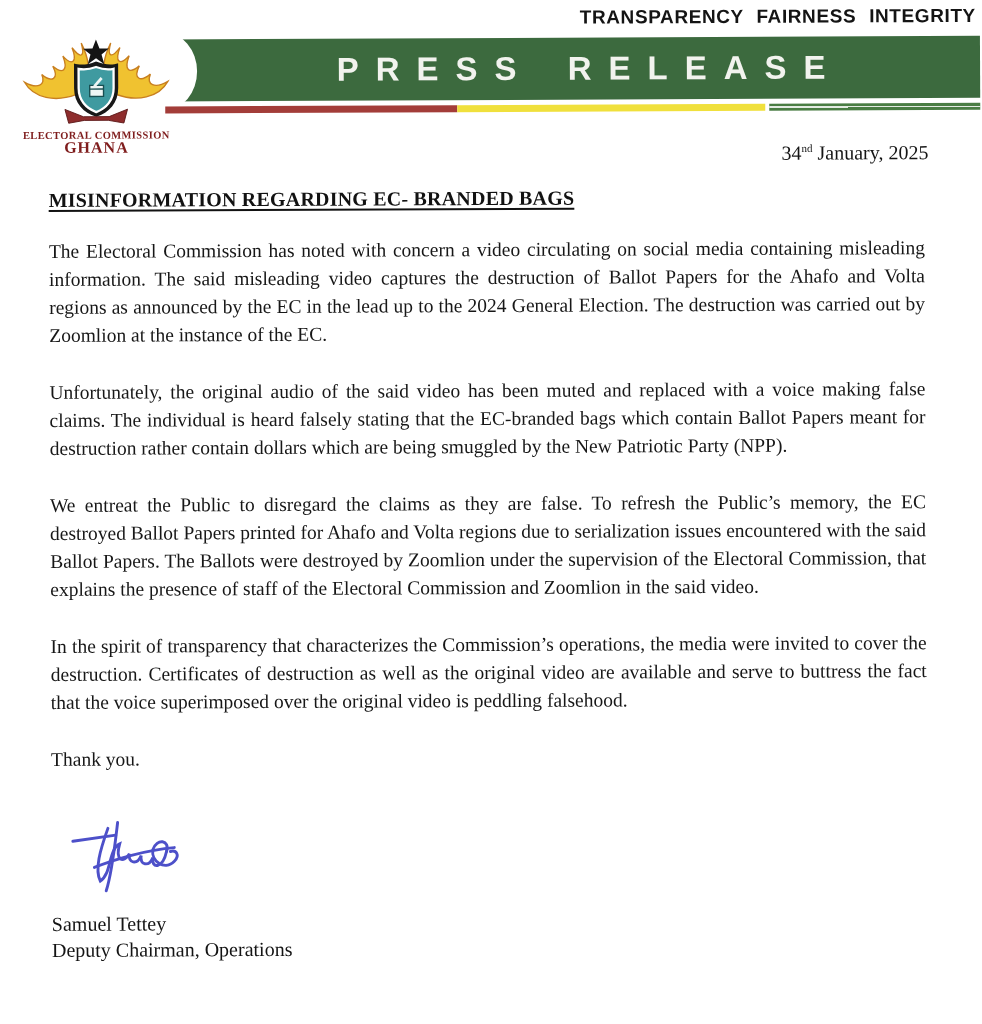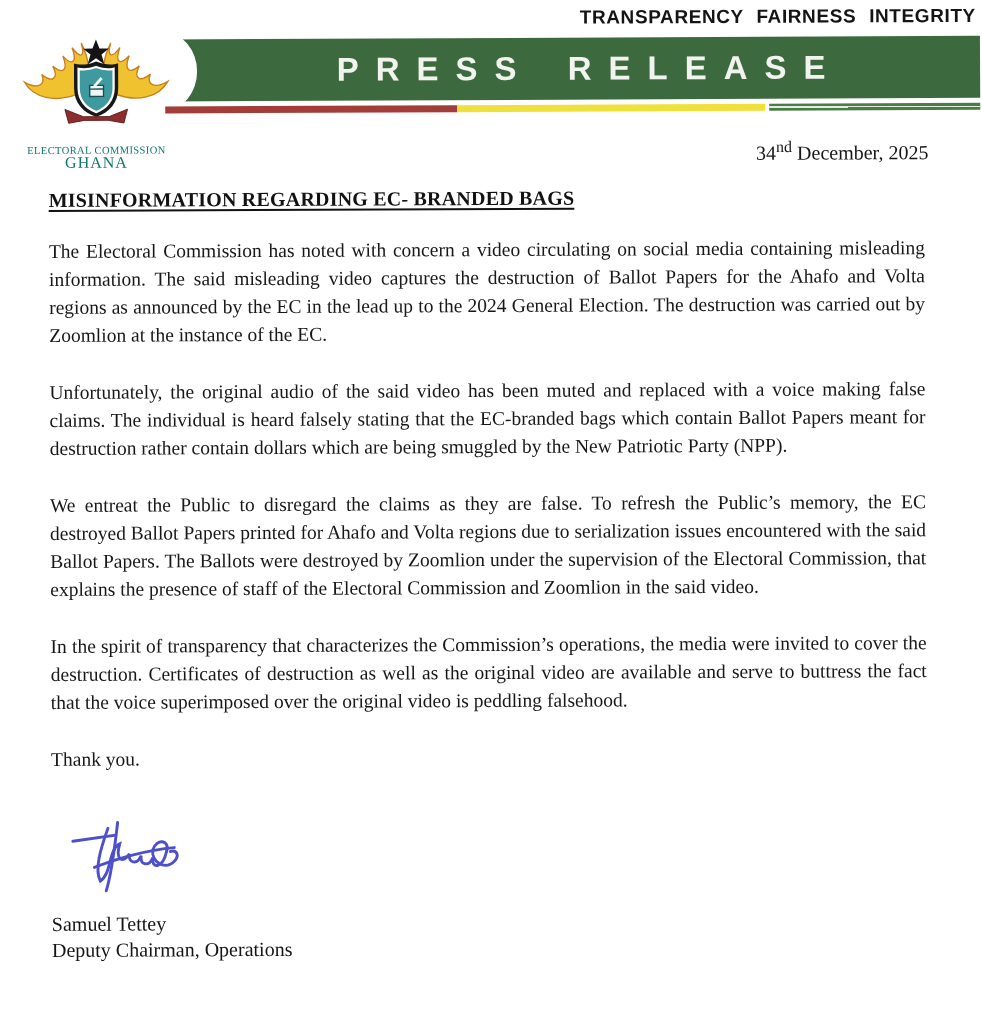--- a/index.html
+++ b/index.html
@@ -27,29 +27,29 @@
   .stripe .seg-red{width:292px;height:100%;}
   .stripe .seg-yellow{width:308px;height:100%;margin-right:4px;}
   .stripe .seg-green{flex:1;height:100%;
           
           background-image:linear-gradient(to bottom,
             transparent 0 38%, rgba(255,255,255,.85) 38% 58%, transparent 58% 100%);}
 
   
   .crest{position:absolute;left:12px;top:34px;width:172px;}
   .crest svg{display:block;}
-  .crest-caption{margin-top:17px;text-align:center;
-        font-family:"Liberation Serif", serif;font-weight:400;
-        color:#0f766e;line-height:12px;}
+  .crest-caption{margin-top:2px;text-align:center;
+        font-family:"Liberation Serif", serif;font-weight:700;
+        color:#7f1d1d;line-height:12px;}
   .crest-caption .l1{font-size:10.5px;letter-spacing:0.4px;}
   .crest-caption .l2{font-size:16px;letter-spacing:1px;}
 
   
   .dateline{position:absolute;top:143px;right:52px;font-size:20px;color:#151515;}
-  .dateline sup{font-size:16px;vertical-align:super;line-height:0;}
+  .dateline sup{font-size:11px;vertical-align:super;line-height:0;}
 
   .content{position:absolute;left:50px;top:187px;width:876px;}
   .doc-title{font-size:20px;font-weight:700;letter-spacing:0.2px;
         text-decoration:underline;text-decoration-thickness:2px;
         text-underline-offset:3px;margin:0 0 26px 0;color:#121212;}
   .content p{margin:0 0 29px 0;font-size:19.5px;line-height:28px;
         text-align:justify;color:#171717;}
   .closing{margin-top:50px;font-size:19.5px;}
 
   .signature{margin-top:14px;margin-left:12px;width:130px;height:78px;}
@@ -91,21 +91,21 @@
       <line x1="92" y1="46" x2="84" y2="55" stroke="#eef6f5" stroke-width="3"></line>
 
       <path d="M52 80 L72 88 L100 88 L120 80 L116 95 L99 92 L73 92 L56 95 Z" fill="#8e2d2d" stroke="#5d1a1a" stroke-width="1"></path>
     </svg>
     <div class="crest-caption">
       <div class="l1">ELECTORAL COMMISSION</div>
       <div class="l2">GHANA</div>
     </div>
   </div>
 
-  <div class="dateline"><span>34</span><sup>nd</sup><span> December, 2025</span></div>
+  <div class="dateline"><span>34</span><sup>nd</sup><span> January, 2025</span></div>
 
   <div class="content">
     <h1 class="doc-title">MISINFORMATION REGARDING EC- BRANDED BAGS</h1>
 
     <p>The Electoral Commission has noted with concern a video circulating on social media containing misleading information. The said misleading video captures the destruction of Ballot Papers for the Ahafo and Volta regions as announced by the EC in the lead up to the 2024 General Election.  The destruction was carried out by Zoomlion at the instance of the EC.</p>
     <p>Unfortunately, the original audio of the said video has been muted and replaced with a voice making false claims. The individual is heard falsely stating that the EC-branded bags which contain Ballot Papers meant for destruction rather contain dollars which are being smuggled by the New Patriotic Party (NPP).</p>
     <p>We entreat the Public to disregard the claims as they are false. To refresh the Public’s memory, the EC destroyed Ballot Papers printed for Ahafo and Volta regions due to serialization issues encountered with the said Ballot Papers. The Ballots were destroyed by Zoomlion under the supervision of the Electoral Commission, that explains the presence of staff of the Electoral Commission and Zoomlion in the said video.</p>
     <p>In the spirit of transparency that characterizes the Commission’s operations, the media were invited to cover the destruction. Certificates of destruction as well as the original video are available and serve to buttress the fact that the voice superimposed over the original video is peddling falsehood.</p>
 
     <p class="closing">Thank you.</p>

